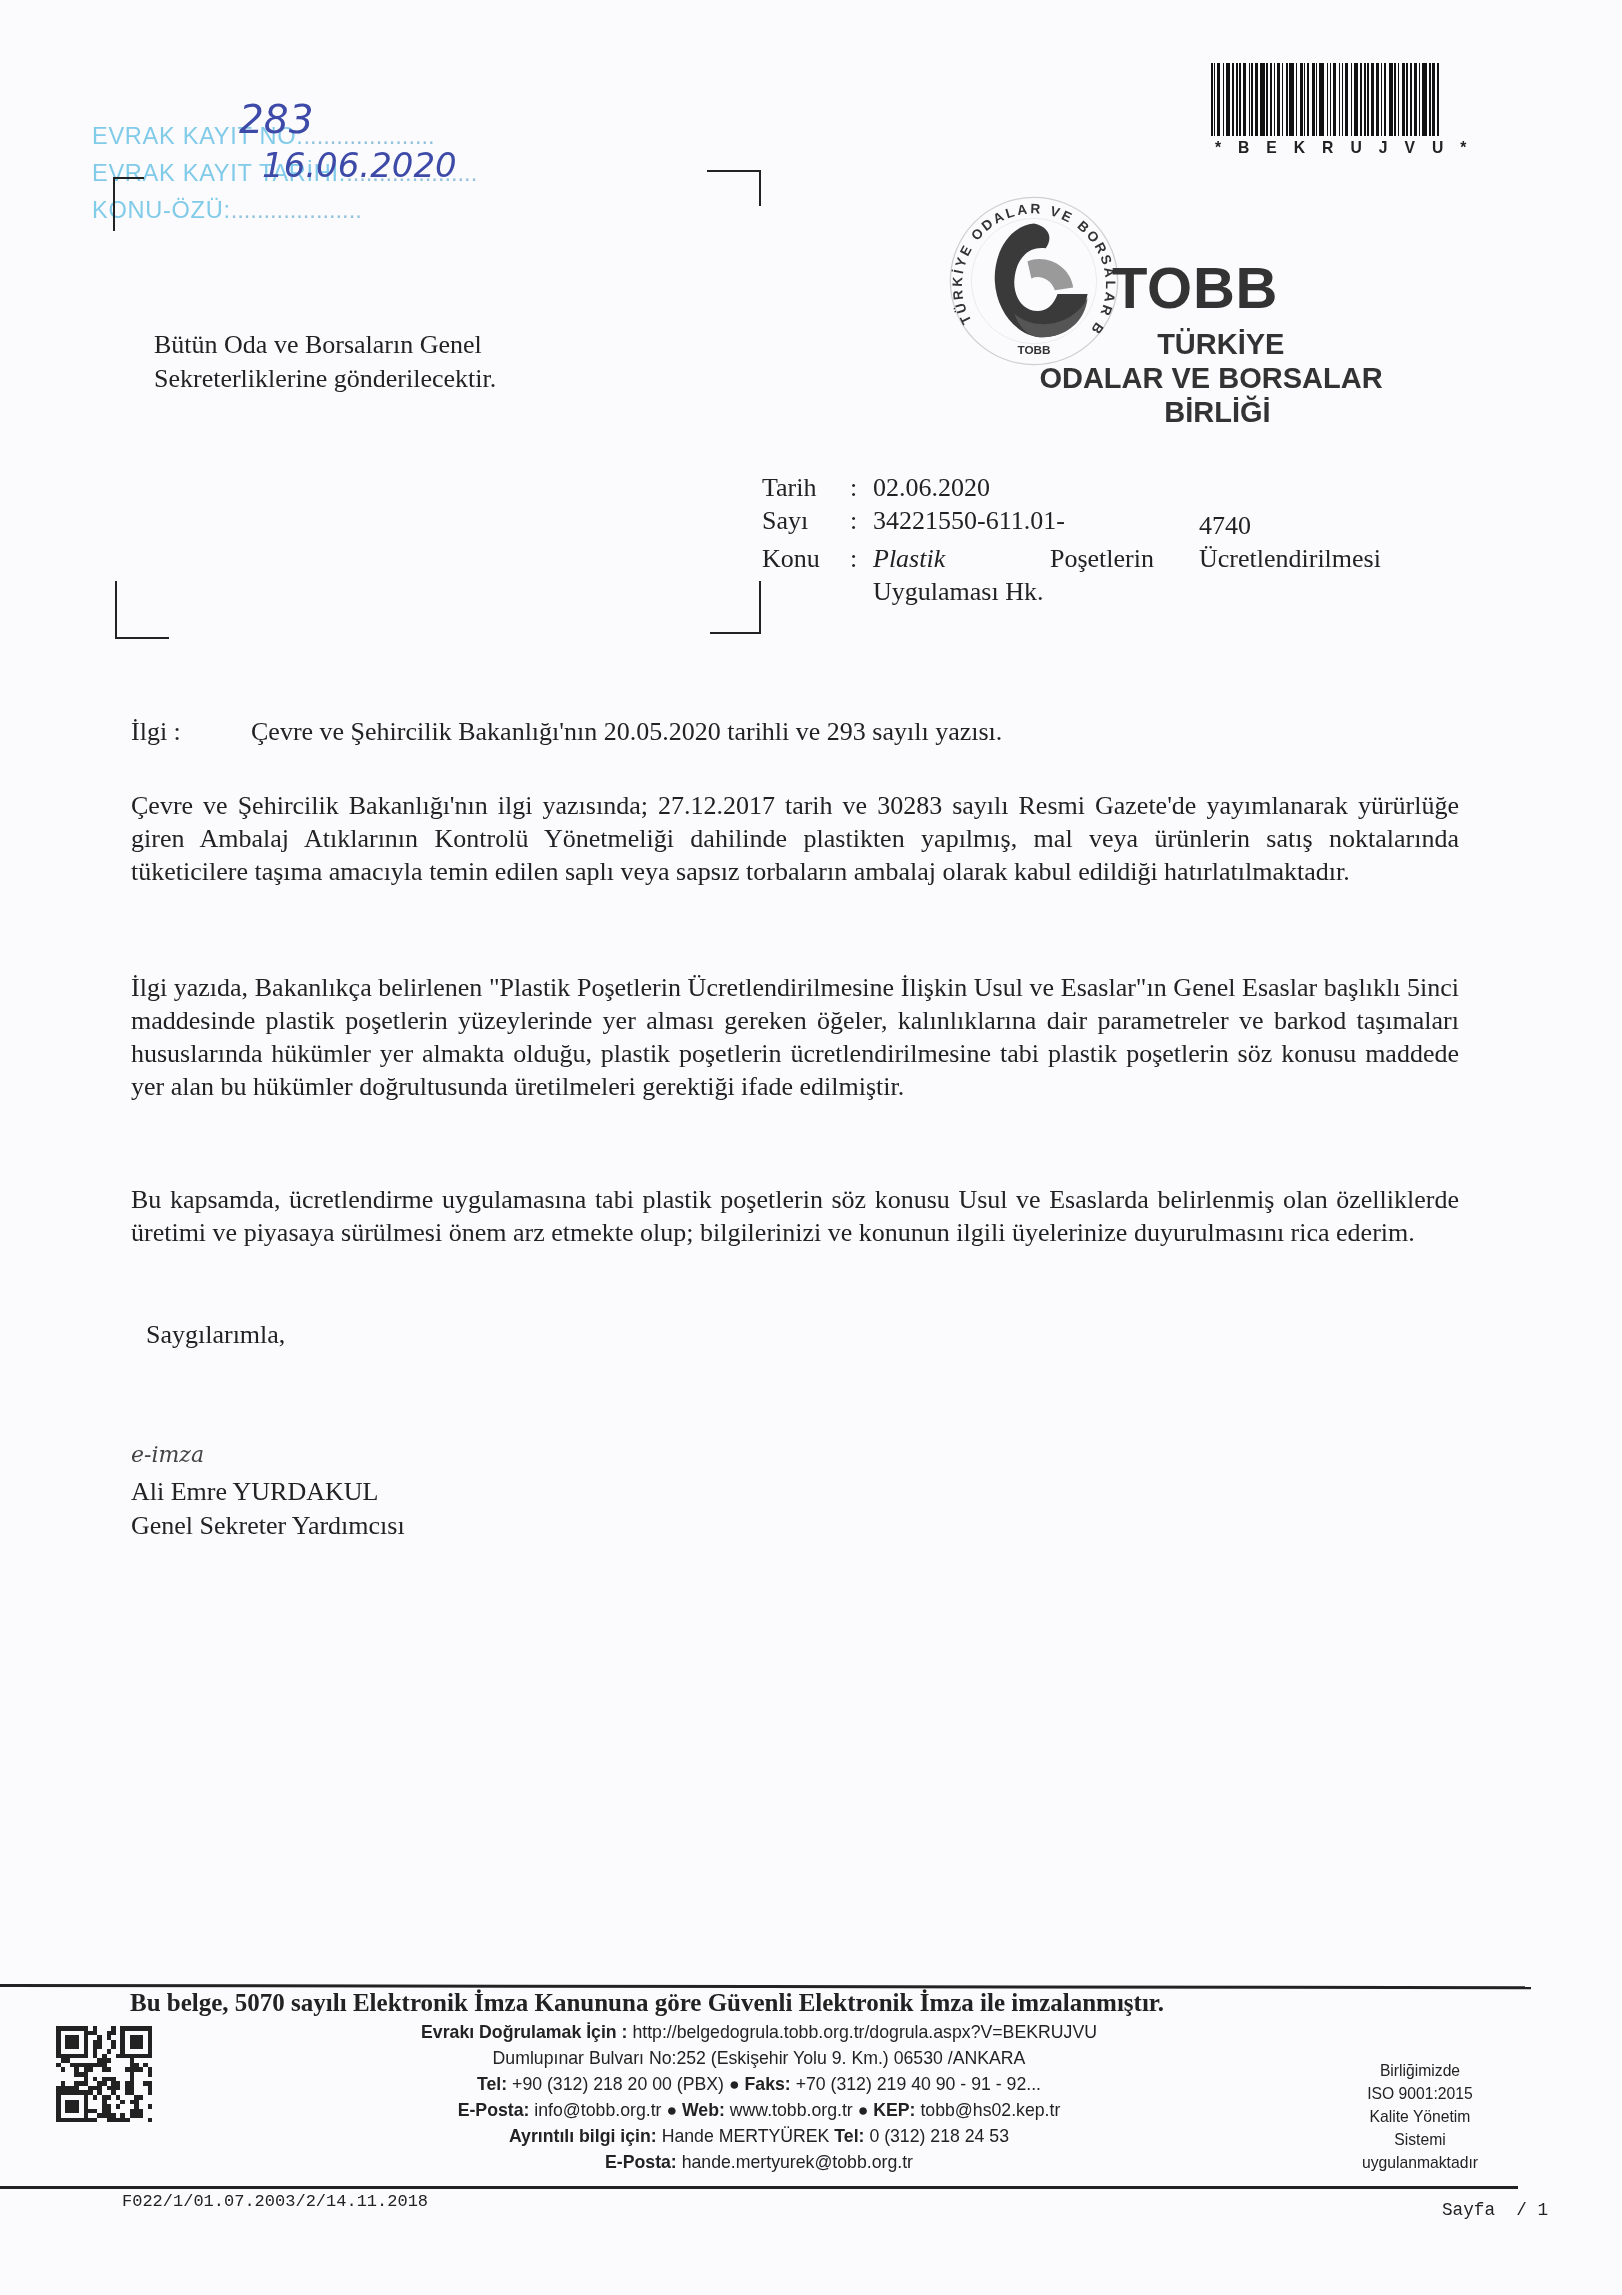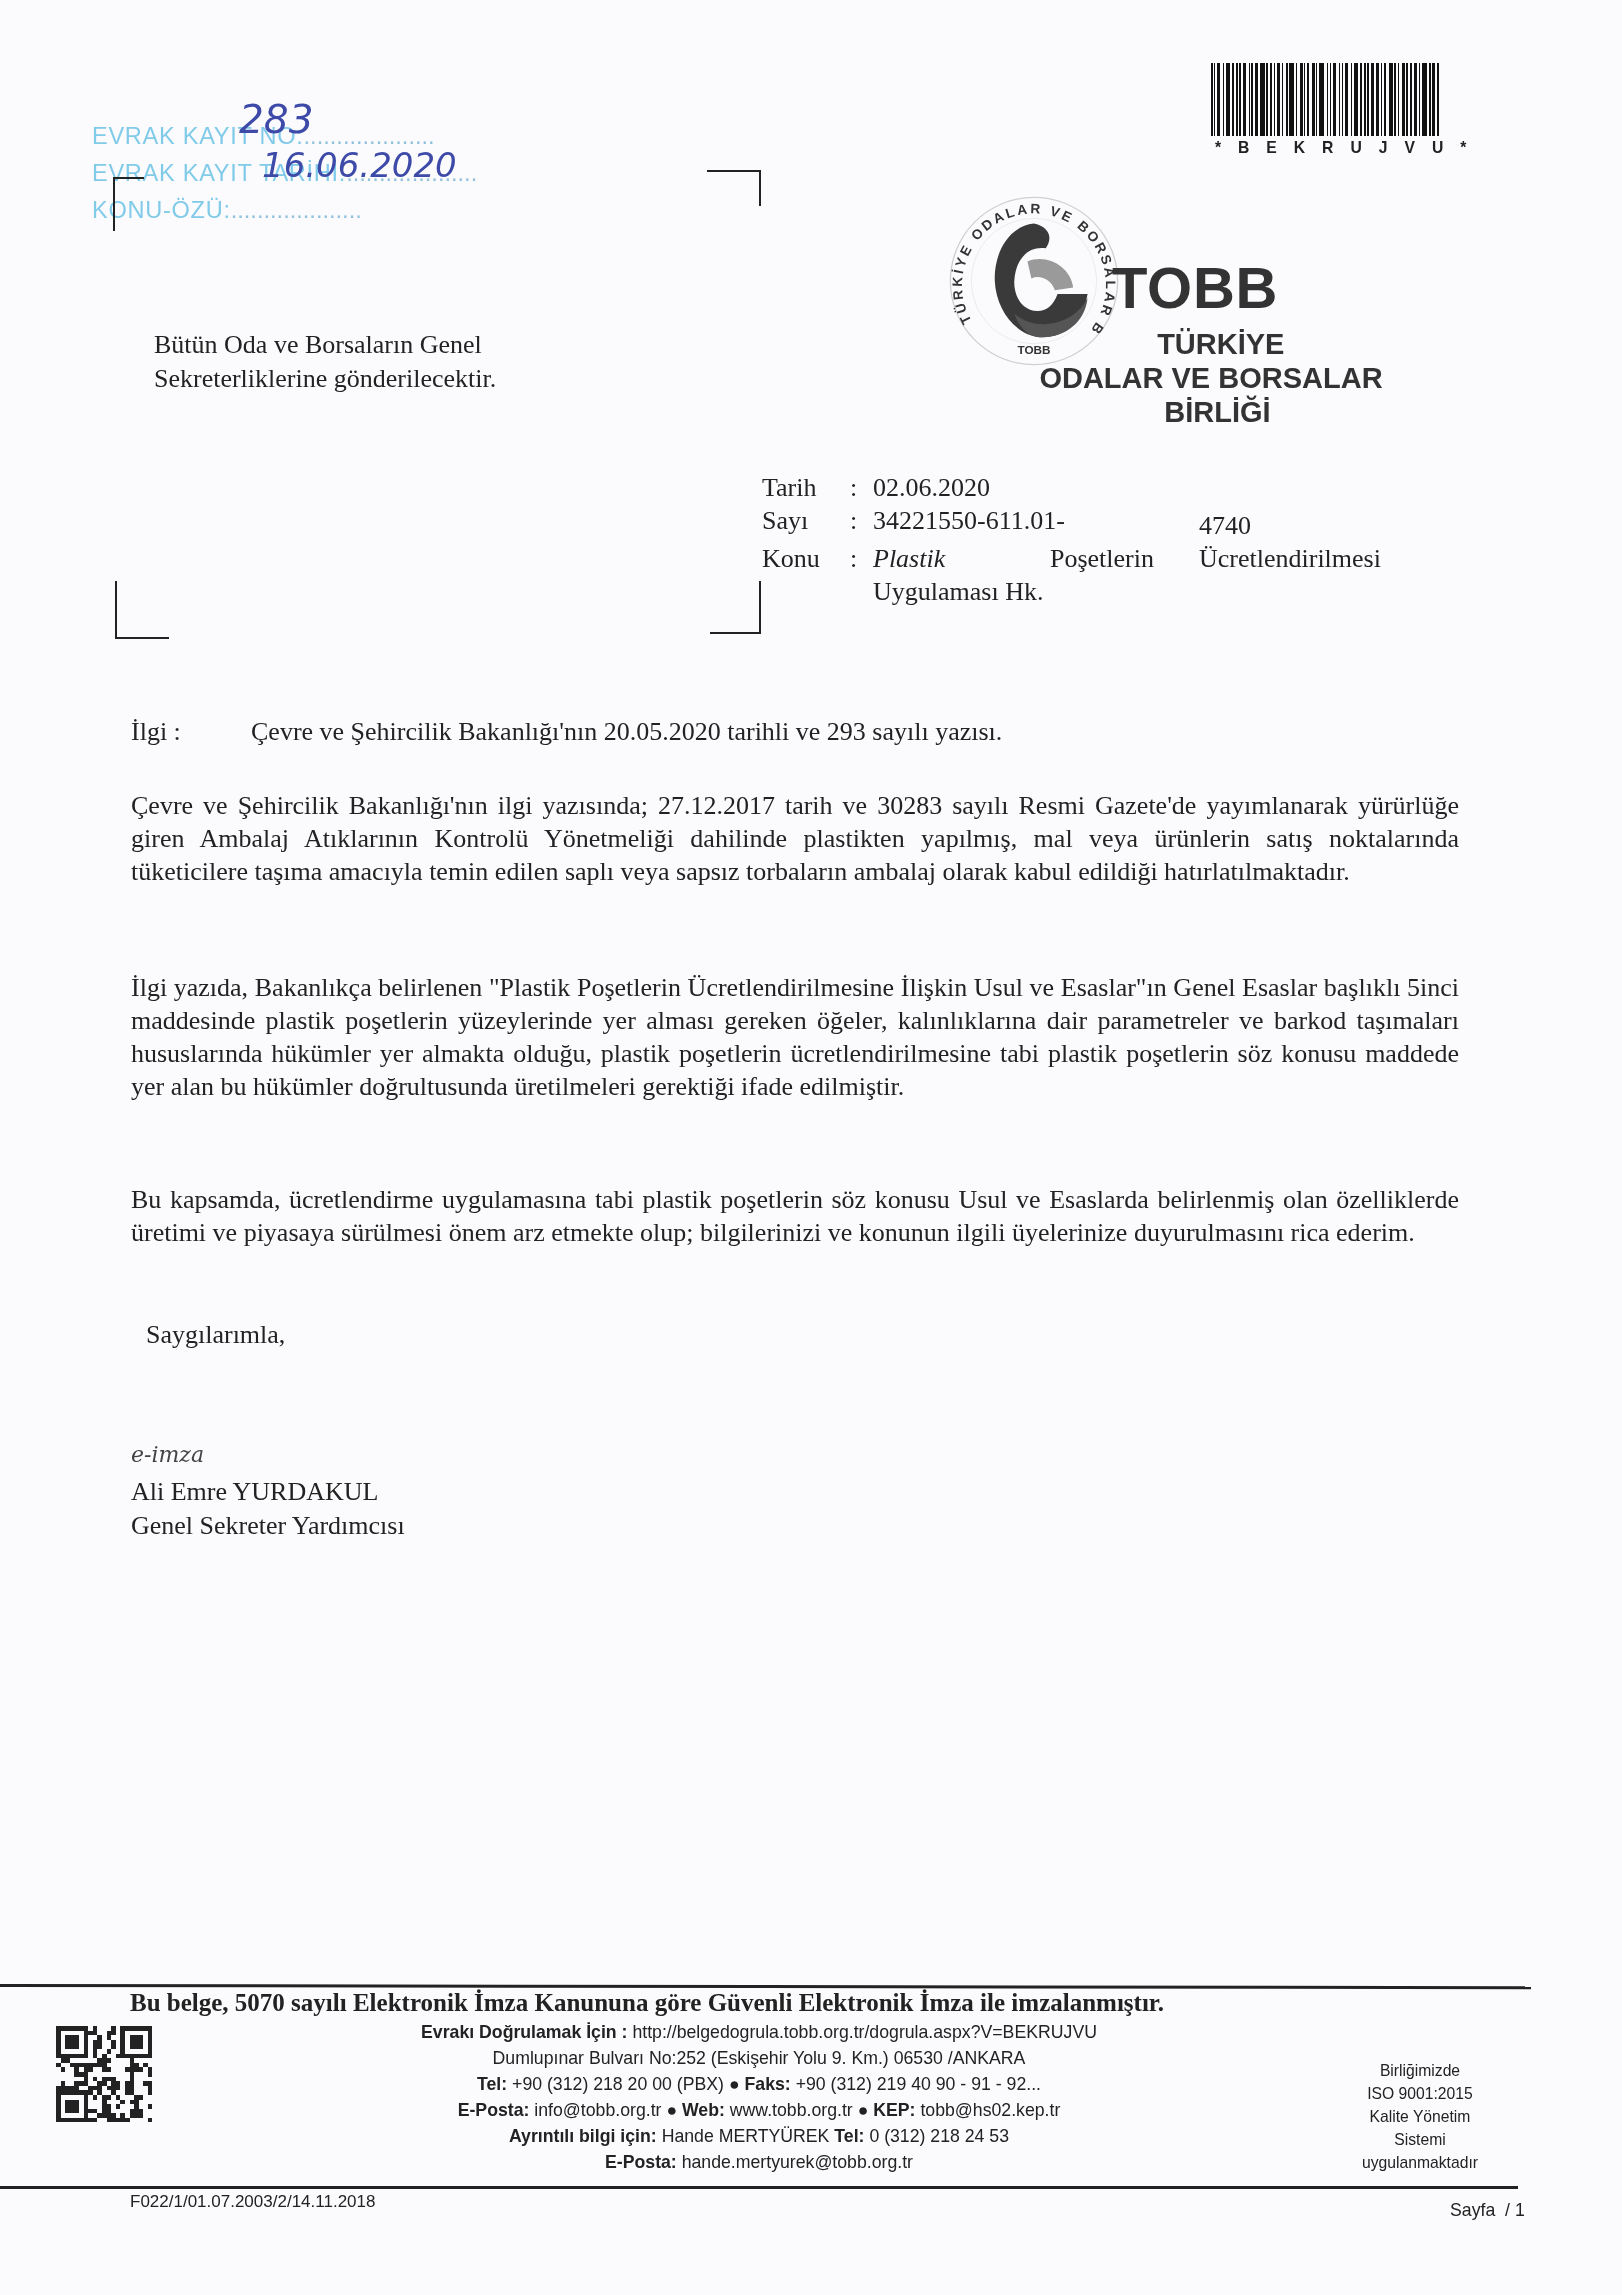--- a/index.html
+++ b/index.html
@@ -1,19 +1,19 @@
 <!DOCTYPE html>
 <html style="font-size:10.5px"><head>
 <meta charset="utf-8">
 <style>
   html, body { margin: 0; padding: 0; }
   body { width: 1623px; height: 2295px; background: #fbfbfd; position: relative; overflow: hidden; font-family: "Liberation Serif", serif; color: #222; }
   .abs { position: absolute; }
   .serif { font-family: "Liberation Serif", serif; }
-  .sans { font-family: Liberation Sans, sans-serif; margin-left: 8px; }
+  .sans { font-family: Liberation Mono, monospace; }
 
   
   .stamp { color: #6cc3e6; font-family: "Liberation Sans", sans-serif; font-size: 23.6px; letter-spacing: 0.7px; line-height: 37px; opacity: 0.85; }
   .stamp .dots { color: #7fb8d6; letter-spacing: 0; }
   .hand { color: #3d4aa8; font-family: "DejaVu Sans", sans-serif; font-style: italic; }
 
   
   .bracket { position: absolute; border-color: #222; border-style: solid; border-width: 0; }
 
   
@@ -631,21 +631,21 @@
       <i style="background: transparent;"></i>
       <i style="background: transparent;"></i>
       <i style="background: transparent;"></i>
       <i style="background: rgb(34, 34, 34);"></i>
     </div>
 </div>
 
 <div class="abs" style="left:301px; top:2019px; width:916px;">
   <div class="foot-line"><b>Evrakı Doğrulamak İçin :</b> <span>http://belgedogrula.tobb.org.tr/dogrula.aspx?V=BEKRUJVU</span></div>
   <div class="foot-line">Dumlupınar Bulvarı No:252 (Eskişehir Yolu 9. Km.) 06530 /ANKARA</div>
-  <div class="foot-line"><b>Tel:</b> <span>+90 (312) 218 20 00 (PBX)</span> <span>●</span> <b>Faks:</b> <span>+90 (312) 219 40 90 - 91 - 92...</span></div>
+  <div class="foot-line"><b>Tel:</b> <span>+90 (312) 218 20 00 (PBX)</span> <span>●</span> <b>Faks:</b> <span>+70 (312) 219 40 90 - 91 - 92...</span></div>
   <div class="foot-line"><b>E-Posta:</b> <span>info@tobb.org.tr</span> <span>●</span> <b>Web:</b> <span>www.tobb.org.tr</span> <span>●</span> <b>KEP:</b> <span>tobb@hs02.kep.tr</span></div>
   <div class="foot-line"><b>Ayrıntılı bilgi için:</b> <span>Hande MERTYÜREK</span> <b>Tel:</b> <span>0 (312) 218 24 53</span></div>
   <div class="foot-line"><b>E-Posta:</b> <span>hande.mertyurek@tobb.org.tr</span></div>
 </div>
 
 <div class="abs iso" style="left:1335px; top:2059px; width:170px;">
   <div>Birliğimizde</div>
   <div>ISO 9001:2015</div>
   <div>Kalite Yönetim</div>
   <div>Sistemi</div>

